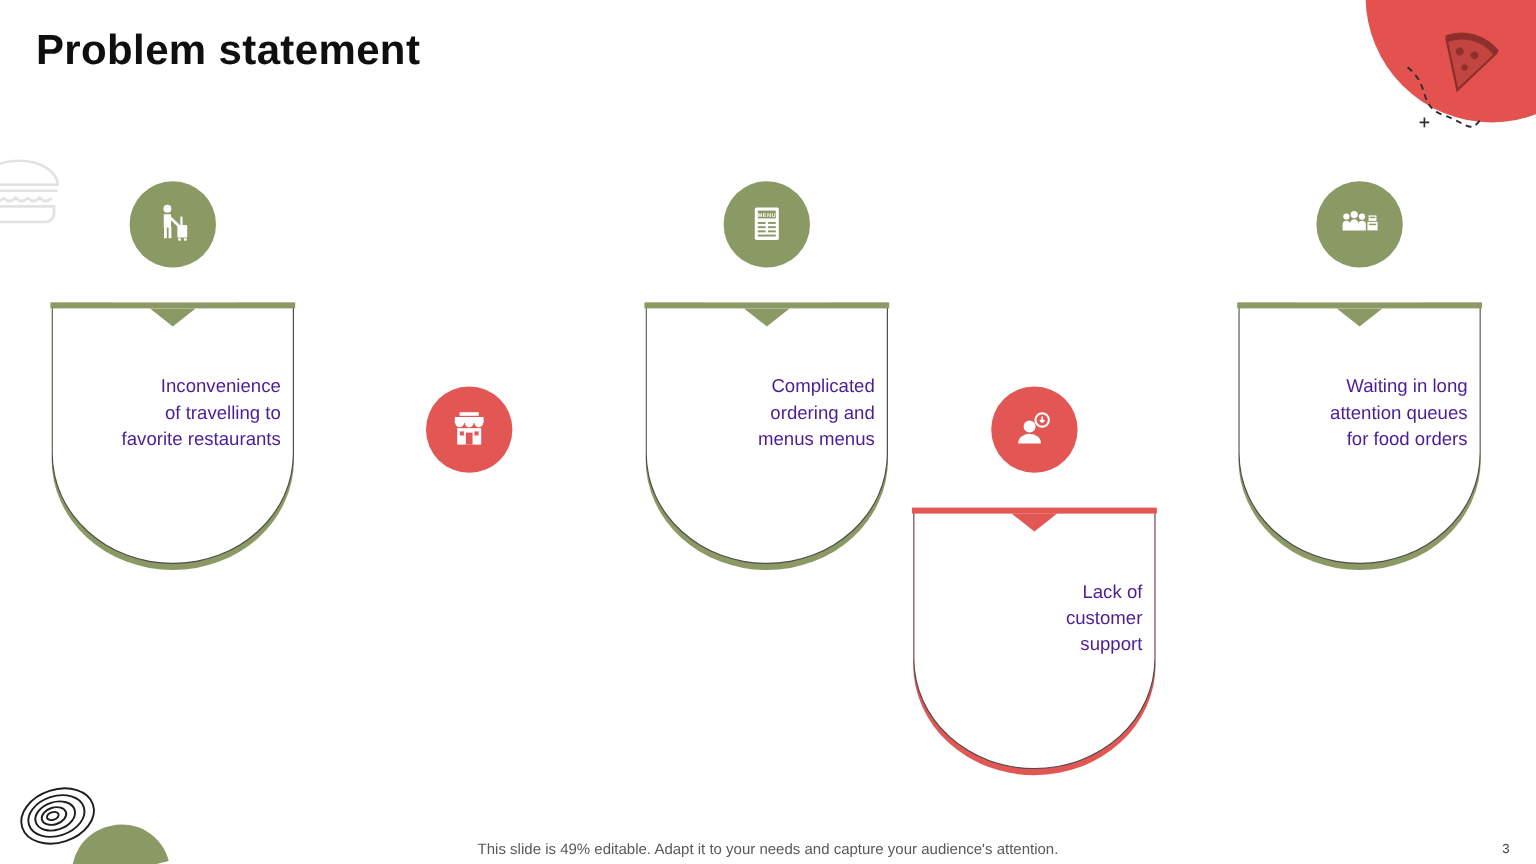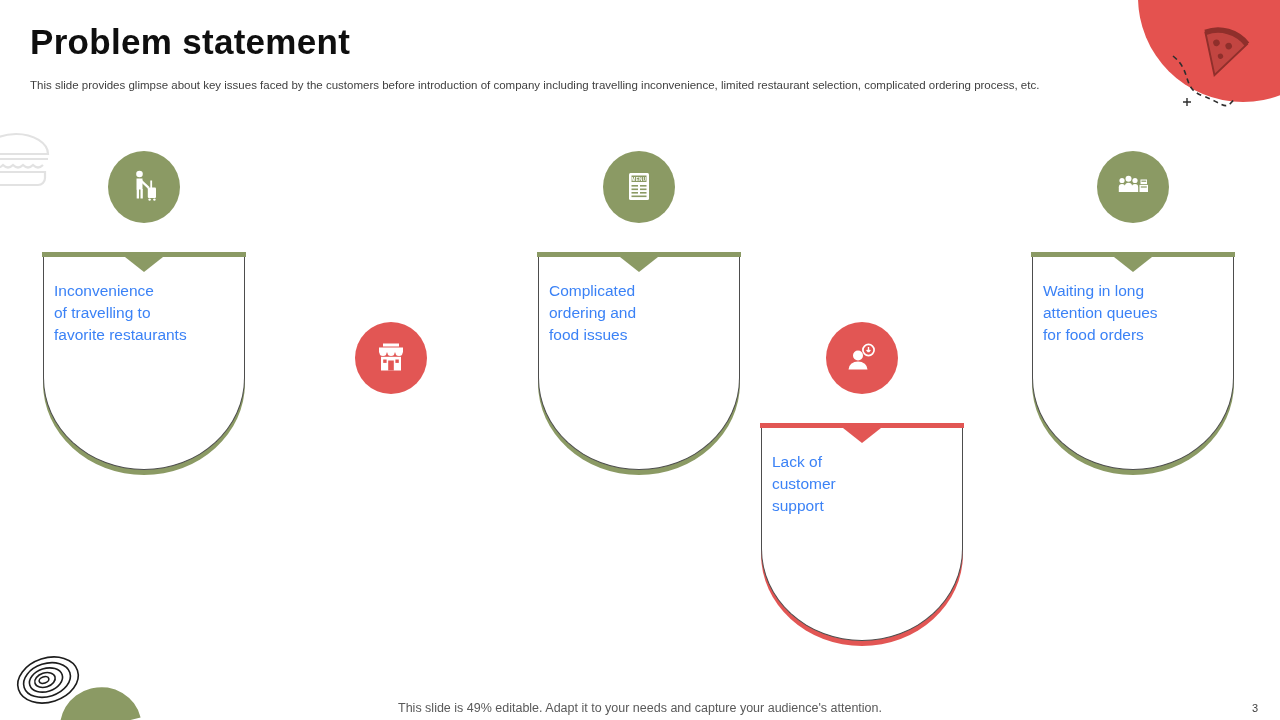--- a/index.html
+++ b/index.html
@@ -15,42 +15,41 @@
   .card.red { --c:#e25654; }
   .card.up { top:151px; }
   .card.down { top:322px; }
   .icon-circle { width:72px; height:72px; border-radius:50%; background:var(--c);
                  margin:0 auto 29px; display:flex; align-items:center; justify-content:center; }
   .badge { position:relative; height:218px; background:#fff; border:1px solid #4d4d4d; border-top:none;
            border-radius:0 0 101px 101px / 0 0 92px 92px; box-shadow:0 5px 0 var(--c); }
   .badge-topbar { position:absolute; top:0; left:-2px; right:-2px; height:5px; background:var(--c); }
   .badge-arrow { position:absolute; top:5px; left:50%; transform:translateX(-50%); width:0; height:0;
                  border-left:19px solid transparent; border-right:19px solid transparent; border-top:15px solid var(--c); }
-  .badge-text { padding:28px 10px 0; text-align:left; font-size:15.5px; line-height:22px; color:#3b82f6; white-space:pre-line; }
+  .badge-text { padding:60px 10px 0; text-align:right; font-size:15.5px; line-height:22px; color:#4c1d95; white-space:pre-line; }
 
   
   .footer { position:absolute; left:0; right:0; bottom:5px; text-align:center; font-size:12.5px; color:#595959; }
   .page-number { position:absolute; right:22px; bottom:6px; font-size:11px; color:#3f3f3f; }
 
   
   .corner-circle { position:absolute; top:-108px; right:-68px; width:210px; height:210px; border-radius:50%; background:#e4524f; }
   .pizza-svg { position:absolute; top:10px; right:18px; }
   .dash-doodle { position:absolute; left:1163px; top:50px; }
   .burger-sketch { position:absolute; left:-22px; top:124px; }
   .spiral-doodle { position:absolute; left:14px; bottom:12px; }
   .green-blob { position:absolute; left:55px; bottom:-8px; width:82px; height:40px; background:#8b9a64;
                 border-radius:82px 82px 0 0; transform:rotate(-14deg); }
 </style>
 </head>
 <body>
 
 <div class="slide">
 
   <h1 class="title">Problem statement</h1>
-  <p class="subtitle">This slide provides glimpse about key issues faced by the customers before introduction of company including travelling inconvenience, limited restaurant selection, complicated ordering process, etc.</p>
 
   <div class="corner-circle"></div>
   <svg class="pizza-svg" viewBox="0 0 60 60" width="76" height="76">
     <g transform="rotate(-22 30 30)">
       <path d="M15 47 L21 13 a29 29 0 0 1 27 21 z" fill="#c24541" stroke="#8f2f2b" stroke-width="1.5"></path>
       <path d="M21 13 a29 29 0 0 1 27 21" fill="none" stroke="#8f2f2b" stroke-width="4.5"></path>
       <circle cx="26" cy="24" r="2.6" fill="#8f2f2b"></circle>
       <circle cx="34" cy="30" r="2.6" fill="#8f2f2b"></circle>
       <circle cx="25" cy="35" r="2.1" fill="#8f2f2b"></circle>
     </g>
@@ -138,21 +137,21 @@
             <rect x="21" y="25" width="6.5" height="1.6"></rect>
           <rect x="12.5" y="28.5" width="15" height="1.6"></rect>
         </g>
       </svg>
     </div>
     <div class="badge">
       <div class="badge-topbar"></div>
       <div class="badge-arrow"></div>
       <div class="badge-text">Complicated
 ordering and
-food issues</div>
+menus menus</div>
     </div>
   </div>
 
   <div class="card red down" style="left:761px">
     <div class="icon-circle">
       <svg viewBox="0 0 40 40" width="40" height="40">
         <g fill="#fff">
           <circle cx="16" cy="17.5" r="5"></circle>
           <path d="M6.5 31.5 a9.5 8 0 0 1 19 0 z"></path>
         </g>

